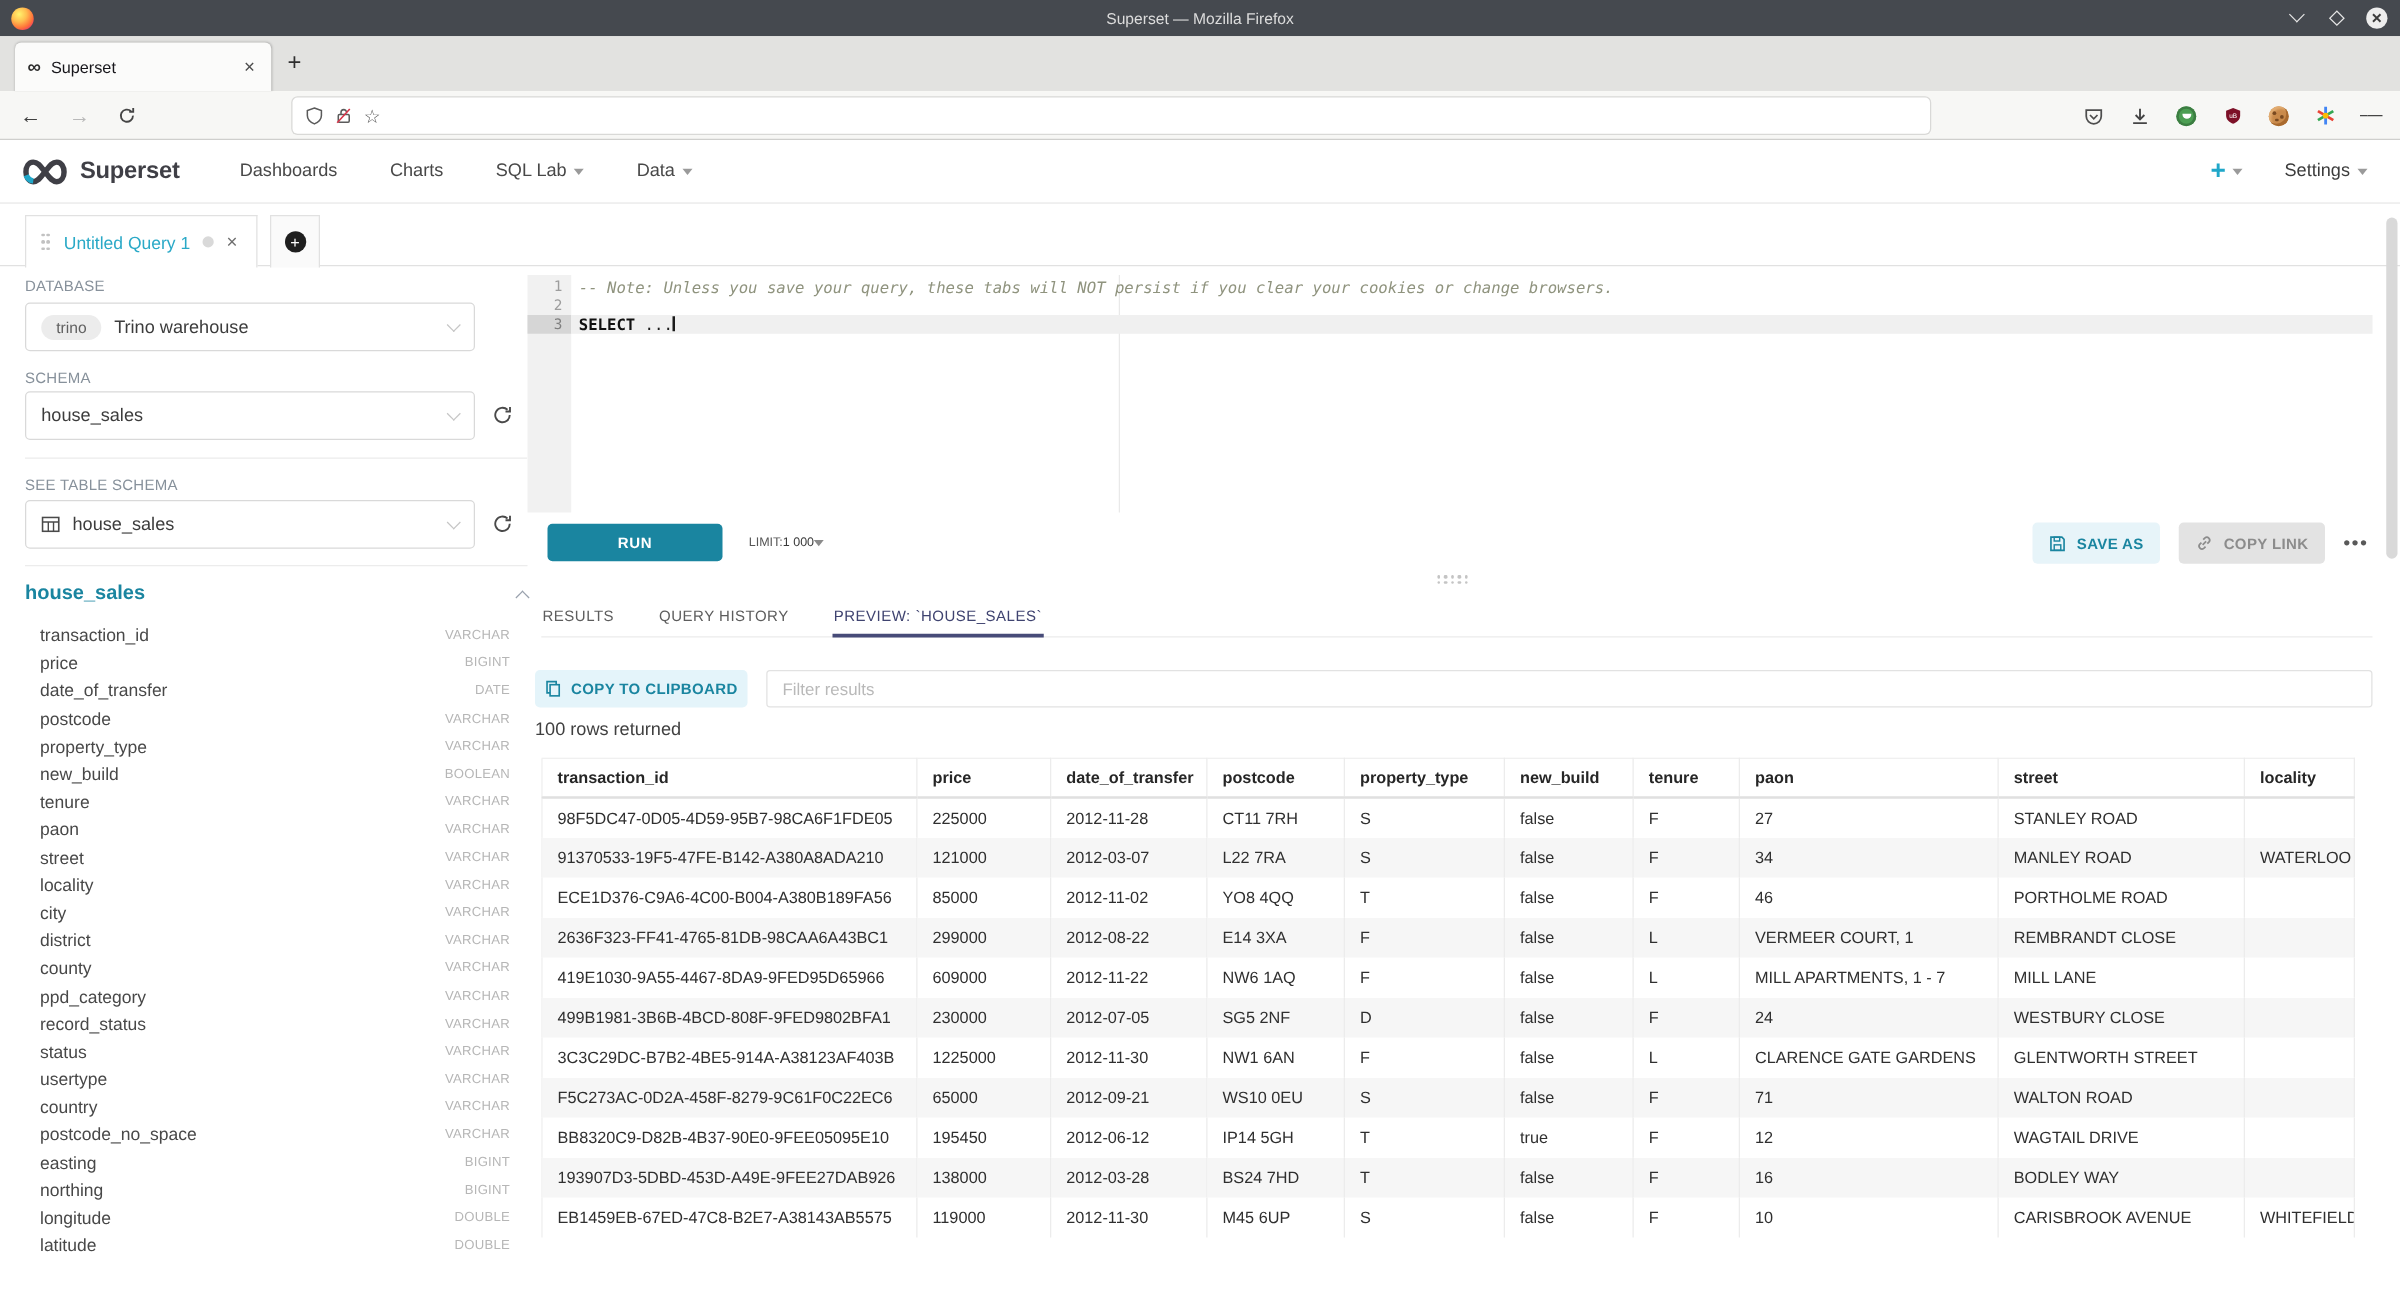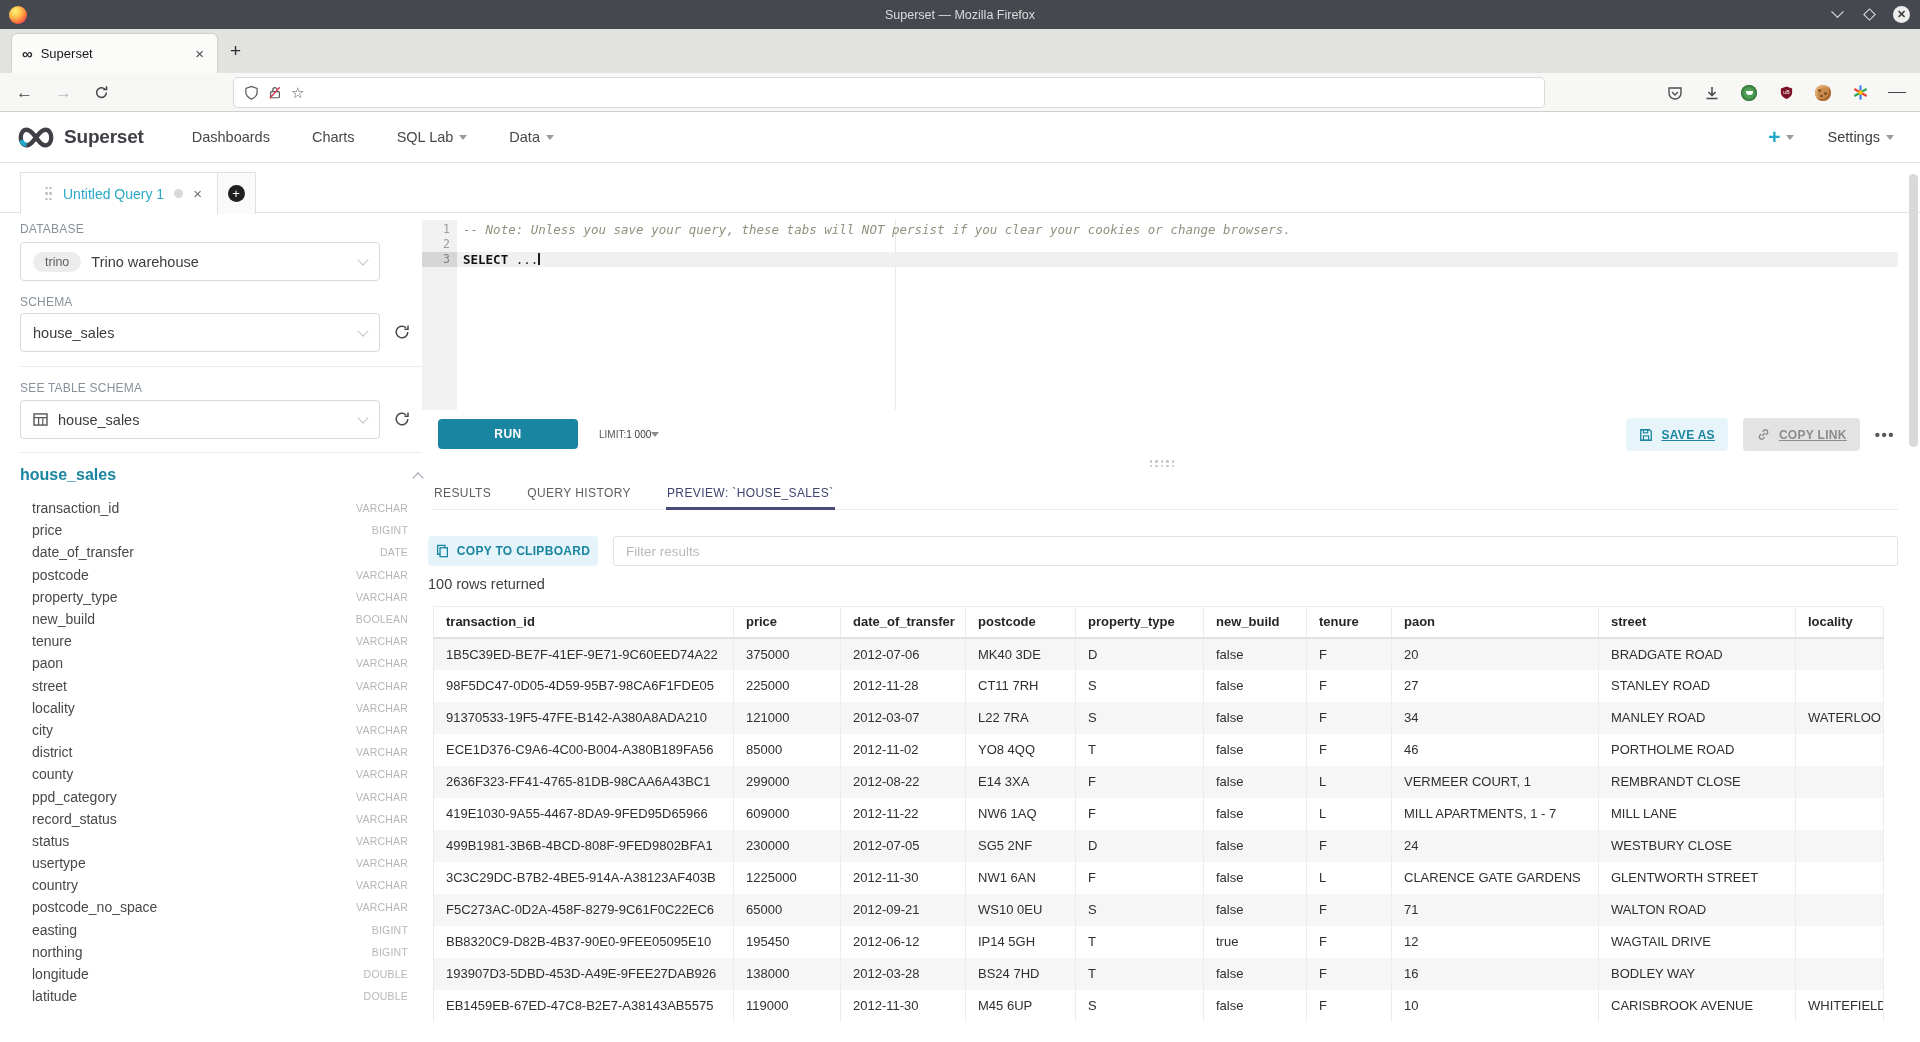--- a/index.html
+++ b/index.html
@@ -49,21 +49,21 @@
   .nav-item { font-size:14.5px; color:#484848; display:flex; align-items:center; gap:6px; }
   .caret { width:0; height:0; border-left:4px solid transparent; border-right:4px solid transparent; border-top:5px solid #9a9a9a; }
   .appnav-right { position:absolute; right:26px; display:flex; align-items:center; gap:34px; }
   .plus-accent { font-size:21px; font-weight:bold; color:#20a7c9; display:flex; align-items:center; gap:5px; }
   .settings { font-size:14.5px; color:#3c3c3c; display:flex; align-items:center; gap:6px; }
 
   
   .qtabs { position:absolute; left:0; top:163px; width:1920px; height:50px; background:#fff;
     border-bottom:1px solid #e1e1e1; }
   .qtab { position:absolute; left:20px; top:9px; height:42px; background:#fff; border:1px solid #e1e1e1;
-    border-bottom:none; display:flex; align-items:center; padding:0 15px 0 24px; gap:10px; z-index:2; }
+    border-bottom:none; display:flex; align-items:center; padding:0 15px 0 12px; gap:10px; z-index:2; }
   .dragdots { display:grid; grid-template-columns:repeat(2,4px); }
   .dragdots i { width:2.5px; height:2.5px; border-radius:50%; background:#c2c2c2; margin:1.4px 0; }
   .qtab-label { font-size:14px; color:#2aa9c7; }
   .qtab-dot { width:9px; height:9px; border-radius:50%; background:#d9d9d9; }
   .qtab-close { font-size:15px; color:#6f6f6f; line-height:1; }
   .qtab-add { position:absolute; left:216px; top:9px; width:40px; height:42px; background:#fafafa;
     border:1px solid #e1e1e1; border-bottom:none; display:flex; align-items:center; justify-content:center; }
   .plus-circle { width:17px; height:17px; border-radius:50%; background:#1f1f1f; color:#fff; font-size:13px;
     display:flex; align-items:center; justify-content:center; line-height:1; }
 
@@ -103,21 +103,21 @@
 
   
   .run-btn { position:absolute; left:438px; top:419px; width:140px; height:30px; background:#1a85a0;
     border-radius:4px; color:#fff; font-size:12px; font-weight:bold; letter-spacing:.5px;
     display:flex; align-items:center; justify-content:center; }
   .limit { position:absolute; left:599px; top:419px; height:30px; display:flex; align-items:center; gap:0;
     font-size:10px; color:#565656; }
   .limit b { color:#3a3a3a; font-weight:normal; }
   .tb-right { position:absolute; right:25px; top:418px; display:flex; align-items:center; gap:15px; }
   .btn-lite { height:33px; border-radius:4px; display:flex; align-items:center; gap:8px; padding:0 13px;
-    font-size:12px; font-weight:bold; letter-spacing:.3px;text-decoration:underline; }
+    font-size:12px; font-weight:bold; letter-spacing:.3px; }
   .save-as { background:#e7f4f9; color:#1a85a0; }
   .copy-link { background:#e3e3e3; color:#8c8c8c; }
   .more-dots { font-size:15px; font-weight:bold; color:#595959; letter-spacing:1.5px; }
 
   .rhandle { position:absolute; left:1150px; top:459px; display:grid; grid-template-columns:repeat(5,5.4px); }
   .rhandle i { width:2.4px; height:2.4px; border-radius:50%; background:#c4c4c4; margin:1.2px 0; }
 
   
   .rtabs { position:absolute; left:433px; top:480px; right:22px; height:30px; border-bottom:1px solid #ebebeb;
     display:flex; gap:34px; }
@@ -534,32 +534,20 @@
           <th>postcode</th>
           <th>property_type</th>
           <th>new_build</th>
           <th>tenure</th>
           <th>paon</th>
           <th>street</th>
           <th>locality</th>
         </tr>
       </thead>
     <tbody id="grid-body">
-        <tr class="odd">
-          <td>1B5C39ED-BE7F-41EF-9E71-9C60EED74A22</td>
-          <td>375000</td>
-          <td>2012-07-06</td>
-          <td>MK40 3DE</td>
-          <td>D</td>
-          <td>false</td>
-          <td>F</td>
-          <td>20</td>
-          <td>BRADGATE ROAD</td>
-          <td></td>
-        </tr>
         <tr class="even">
           <td>98F5DC47-0D05-4D59-95B7-98CA6F1FDE05</td>
           <td>225000</td>
           <td>2012-11-28</td>
           <td>CT11 7RH</td>
           <td>S</td>
           <td>false</td>
           <td>F</td>
           <td>27</td>
           <td>STANLEY ROAD</td>

